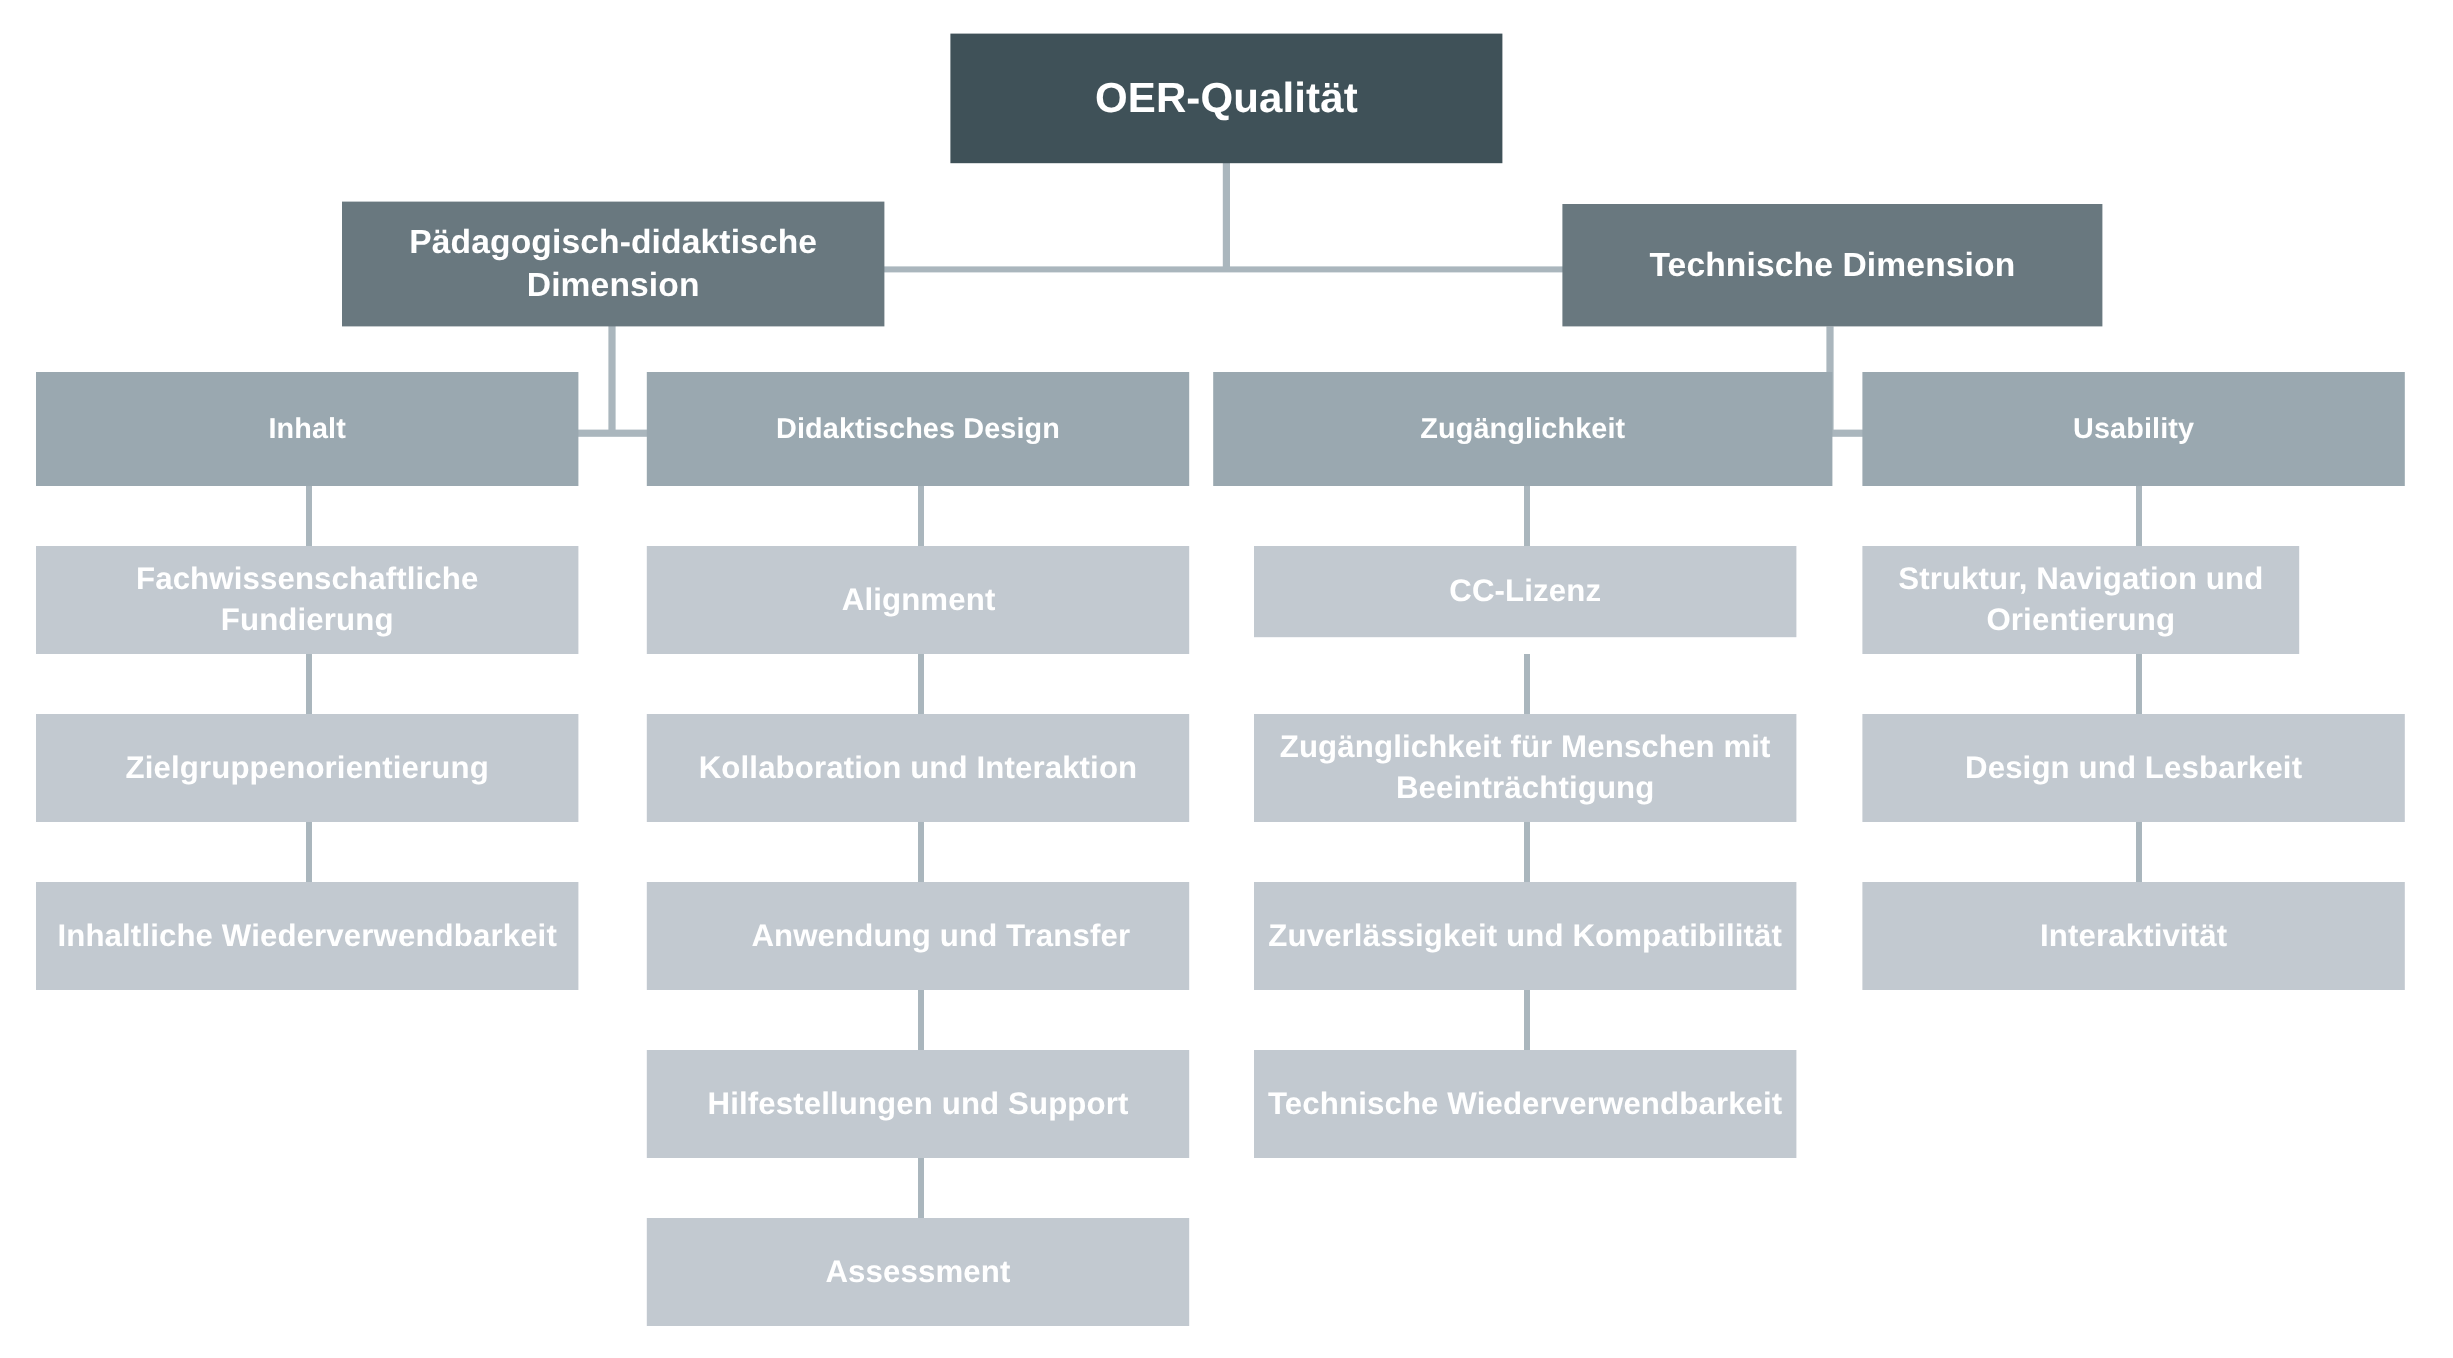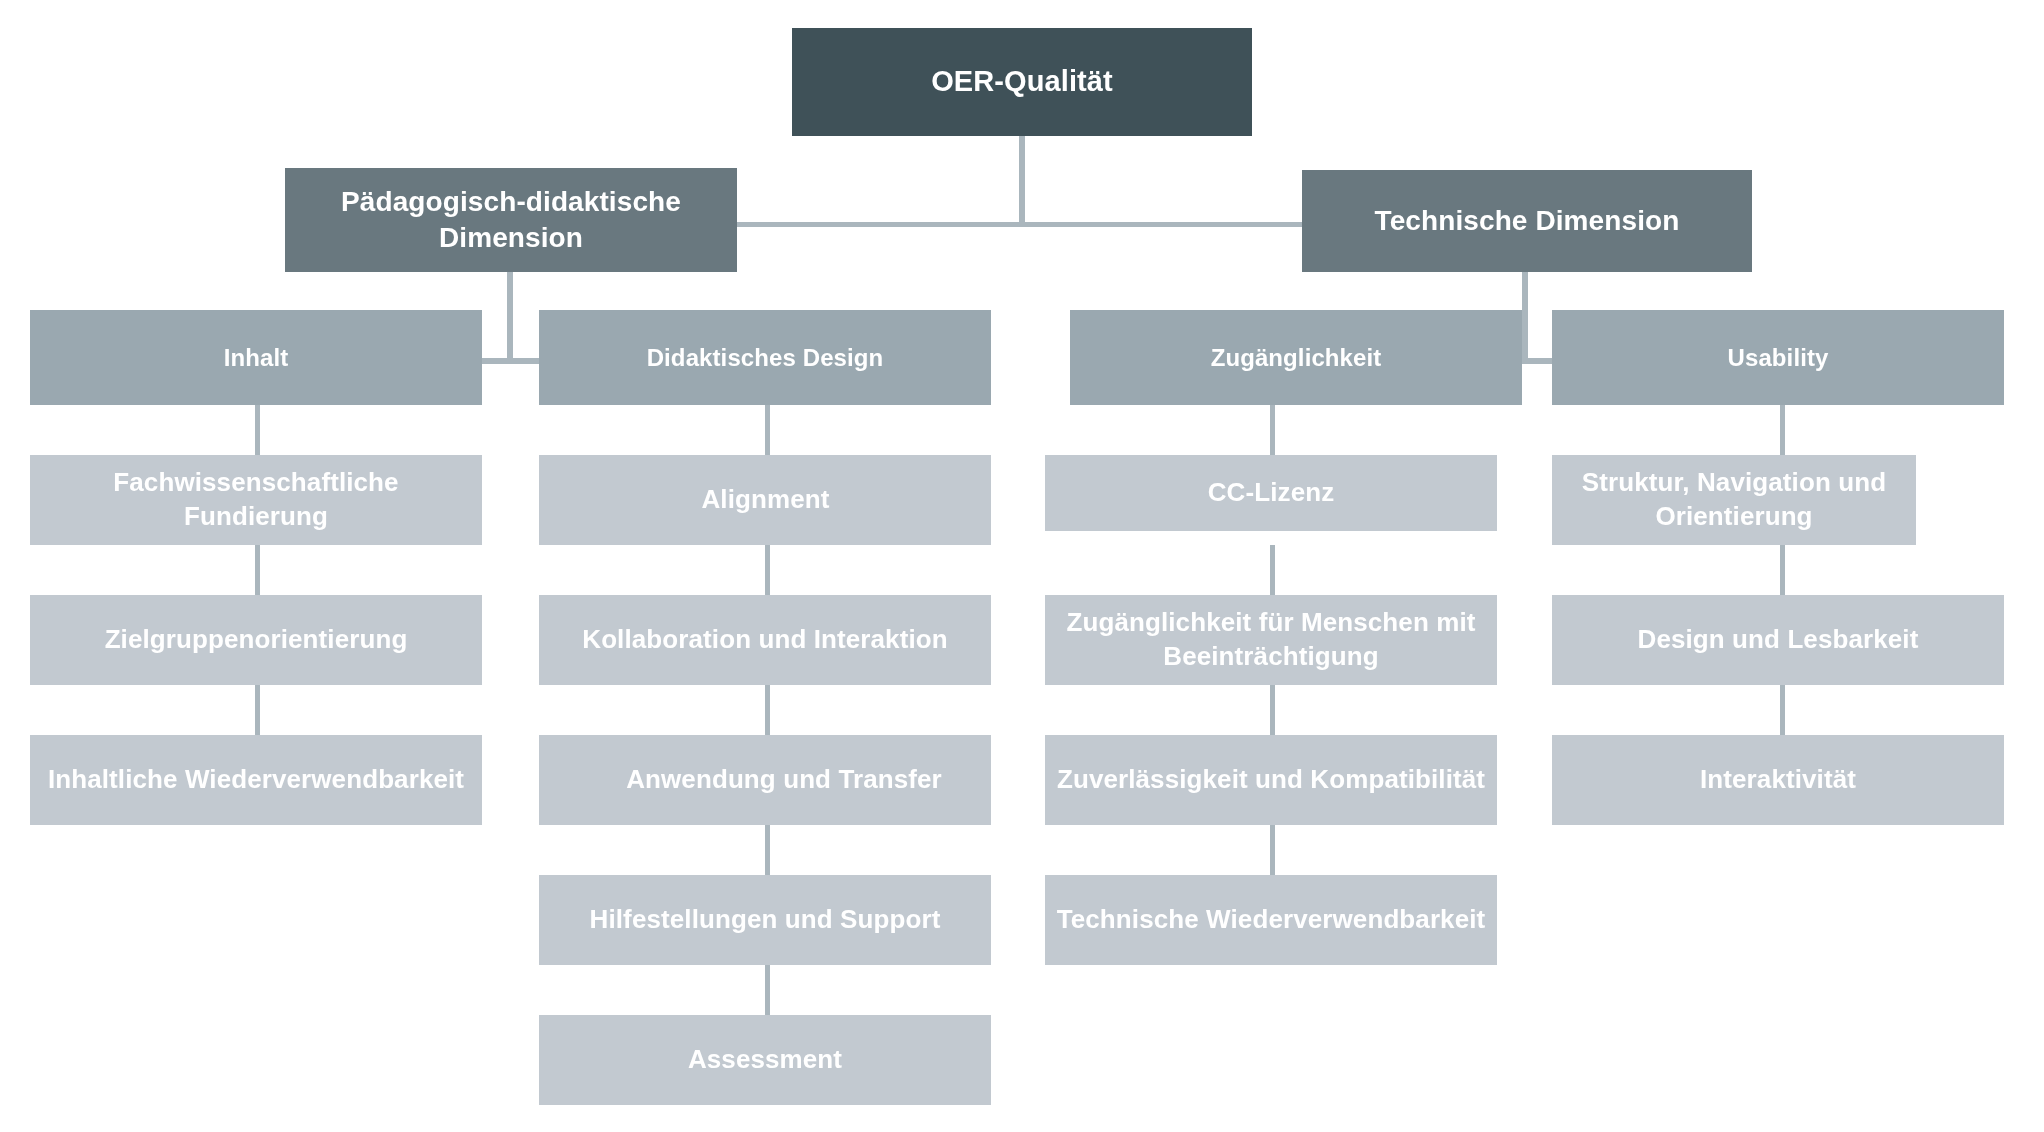--- a/index.html
+++ b/index.html
@@ -28,21 +28,21 @@
     justify-content: center;
     text-align: center;
     color: #ffffff;
     font-weight: bold;
     line-height: 1.30;
     padding: 4px 10px;
     letter-spacing: 0.1px;
     z-index: 3;
   }
 
-  .lvl-root  { background: #3f5158; font-size: 29px; }
+  .lvl-root  { background: #3f5158; font-size: 35px; }
   .lvl-dim   { background: #69787f; font-size: 28px; }
   .lvl-cat   { background: #9aa8b0; font-size: 24px; }
   .lvl-leaf  { background: #c2c9d0; font-size: 26px; }
 
   
   .conn {
     position: absolute;
     background: #aab6bd;
     z-index: 1;
   }
@@ -82,21 +82,21 @@
   <div class="conn v" style="left:1780px; top:545px; height:50px;"></div>
   <div class="conn v" style="left:1780px; top:685px; height:50px;"></div>
 
   <div class="node lvl-root" style="left:792px; top:28px; width:460px; height:108px;">OER-Qualität</div>
 
   <div class="node lvl-dim" style="left:285px; top:168px; width:452px; height:104px;">Pädagogisch-didaktische Dimension</div>
   <div class="node lvl-dim" style="left:1302px; top:170px; width:450px; height:102px;">Technische Dimension</div>
 
   <div class="node lvl-cat" style="left:30px; top:310px; width:452px; height:95px;">Inhalt</div>
   <div class="node lvl-cat" style="left:539px; top:310px; width:452px; height:95px;">Didaktisches Design</div>
-  <div class="node lvl-cat" style="left:1070px; top:310px; width:452px; height:95px;">Zugänglichkeit</div>
+  <div class="node lvl-cat" style="left:1011px; top:310px; width:516px; height:95px;">Zugänglichkeit</div>
   <div class="node lvl-cat" style="left:1552px; top:310px; width:452px; height:95px;">Usability</div>
 
   <div class="node lvl-leaf" style="left:30px; top:455px; width:452px; height:90px;">Fachwissenschaftliche Fundierung</div>
   <div class="node lvl-leaf" style="left:30px; top:595px; width:452px; height:90px;">Zielgruppenorientierung</div>
   <div class="node lvl-leaf" style="left:30px; top:735px; width:452px; height:90px;">Inhaltliche Wiederverwendbarkeit</div>
 
   <div class="node lvl-leaf" style="left:539px; top:455px; width:452px; height:90px;padding-left:11px;">Alignment</div>
   <div class="node lvl-leaf" style="left:539px; top:595px; width:452px; height:90px;">Kollaboration und Interaktion</div>
   <div class="node lvl-leaf" style="left:539px; top:735px; width:452px; height:90px;padding-left:48px;">Anwendung und Transfer</div>
   <div class="node lvl-leaf" style="left:539px; top:875px; width:452px; height:90px;">Hilfestellungen und Support</div>

